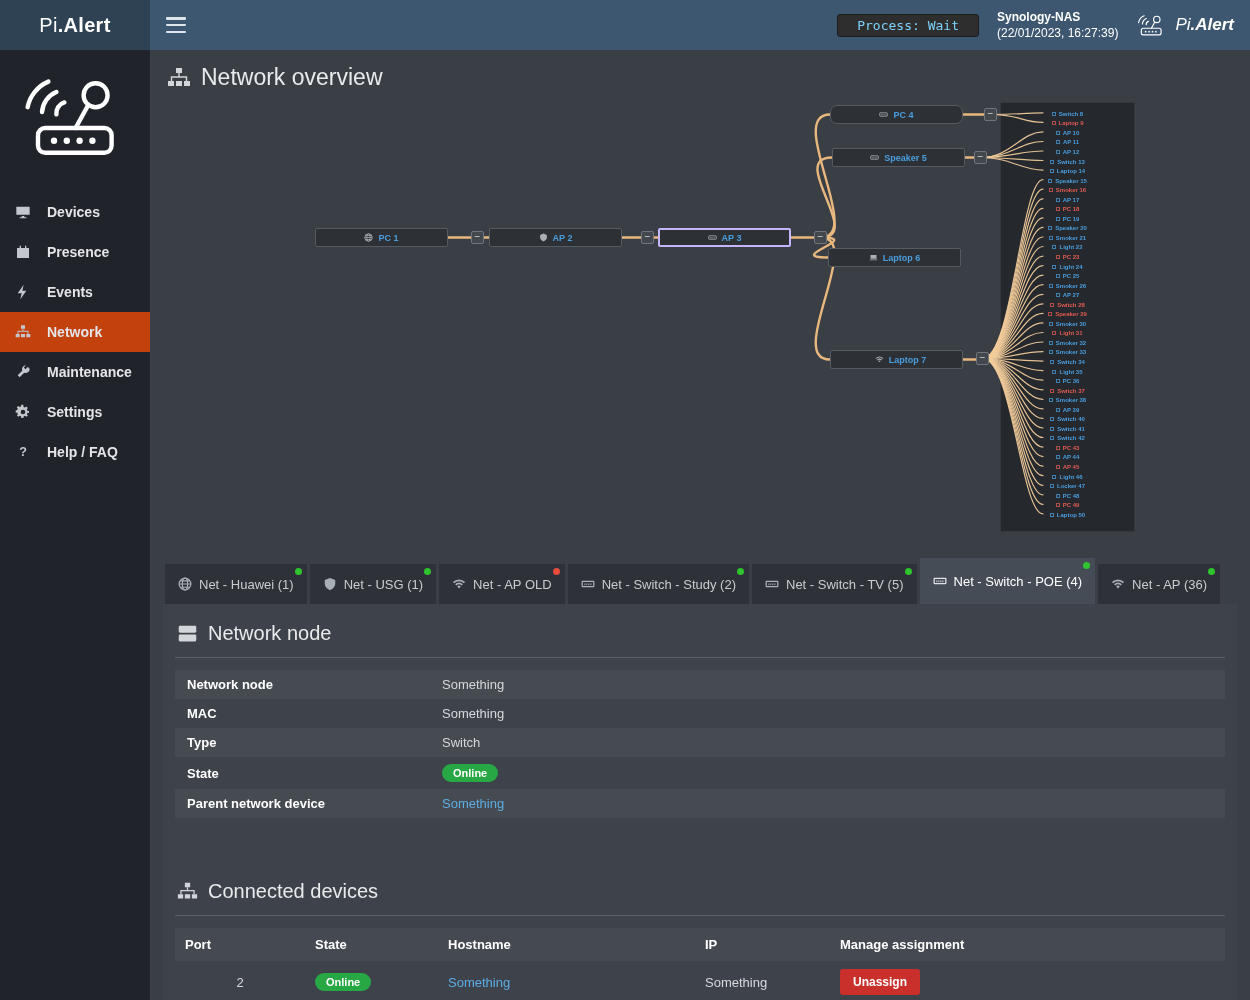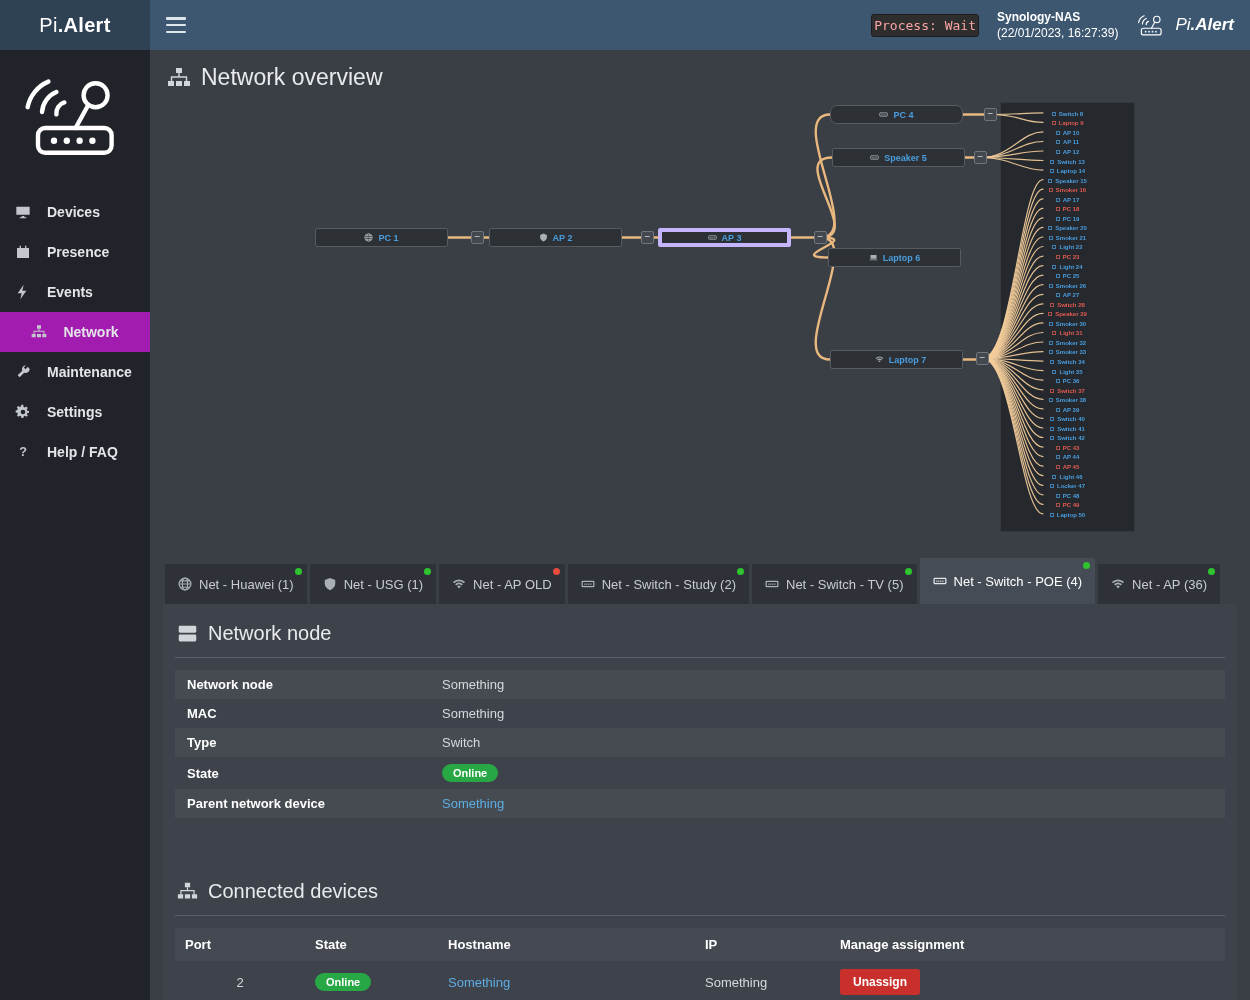--- a/index.html
+++ b/index.html
@@ -7,48 +7,48 @@
   body { background:#3a3e45; font-family:"Liberation Sans", sans-serif; position:relative; }
 
   
   .header { position:absolute; top:0; left:0; right:0; height:50px; background:#3d5770; display:flex; z-index:20; }
   .brand { width:150px; background:#2f4254; color:#fff; display:flex; align-items:center; justify-content:center; font-size:20px; letter-spacing:.3px; }
   .brand b { font-weight:700; }
   .header-rest { flex:1; display:flex; align-items:center; padding:0 16px; gap:18px; }
   .hamburger { width:20px; height:16px; display:flex; flex-direction:column; justify-content:space-between; cursor:pointer; }
   .hamburger i { display:block; height:2.5px; background:#dfe6ec; border-radius:1px; }
   .hspacer { flex:1; }
-  .process-badge { font-family:"DejaVu Sans Mono", monospace; font-size:13px; color:#fca5a5; background:#2e2e2e; border:1px solid #1d1d1d; border-radius:3px; padding:3px 2px; }
+  .process-badge { font-family:"DejaVu Sans Mono", monospace; font-size:13px; color:#7dd3fc; background:#2e2e2e; border:1px solid #1d1d1d; border-radius:3px; padding:3px 19px; }
   .nas-block { color:#fff; font-size:12px; line-height:1.35; }
   .nas-block .nas-name { font-weight:700; }
   .brand-right { display:flex; align-items:center; gap:9px; color:#fff; font-size:17px;font-style:italic; }
   .brand-right .ic { width:30px; height:24px; color:#fff; }
 
   
   .sidebar { position:absolute; top:50px; left:0; width:150px; bottom:0; background:#202329; z-index:15; }
   .logo-wrap { padding:22px 18px 28px; color:#fff; }
   .logo-wrap .ic { width:112px; height:88px; }
   .menu-item { display:flex; align-items:center; gap:16px; padding:12px 15px; font-size:14px; font-weight:700; color:#e3e5e8; cursor:pointer; }
   .menu-item .ic { width:16px; height:16px; color:#c3c7cd; flex:0 0 16px; }
-  .menu-item.active { background:#a21caf;justify-content:center; }
+  .menu-item.active { background:#c2410c; }
 
   
   .main { position:absolute; left:150px; top:50px; right:0; bottom:0; padding:8px 15px 0; overflow:hidden; }
   .page-title { display:flex; align-items:center; gap:10px; font-size:23px; color:#e8eaec; margin:6px 0 6px 2px; }
   .page-title .ic { width:24px; height:24px; color:#d2d6da; }
 
   
   #diagram { position:relative; height:455px; }
   #wires { position:absolute; inset:0; width:100%; height:100%; pointer-events:none; }
   .wire { fill:none; stroke-linecap:round; }
   .wire.main { stroke:#e9b87e; stroke-width:2.4; }
   .wire.fan  { stroke:#f3cd9b; stroke-width:1.2; opacity:.92; }
   .dnode { position:absolute; width:133px; height:19px; background:#2d3136; border:1px solid #565b62; border-radius:2px; display:flex; align-items:center; justify-content:center; gap:5px; font-size:9px; font-weight:700; color:#4a9ede; cursor:pointer; }
   .dnode .ic { width:9px; height:9px; color:#aab0b6; flex:0 0 9px; }
-  .dnode.hl { border:4px solid #c4b5fd; }
+  .dnode.hl { border:2px solid #c4b5fd; }
   .connector { position:absolute; width:13px; height:13px; background:#43484e; border:1px solid #70757c; border-radius:2px; color:#d9dbde; font-size:10px; line-height:10px; text-align:center; cursor:pointer; }
   .panelbox { position:absolute; left:835px; top:5px; width:135px; height:430px; background:#25282d; border:1px solid #35393f; padding:6px 0; overflow:hidden; }
   .pdev { height:9.55px; display:flex; align-items:center; justify-content:center; gap:3px; font-size:6px; font-weight:700; cursor:pointer; }
   .pdev .sq { width:4px; height:4px; border:1px solid currentColor; opacity:.75; flex:0 0 4px; }
   .pdev.b { color:#4a9ede; }
   .pdev.r { color:#e05b52; }
 
   
   .tabs { display:flex; gap:3px; align-items:flex-end; margin-top:6px; }
   .tab { position:relative; height:40px; display:flex; align-items:center; gap:7px; background:#2e3238; color:#c8ccd1; font-size:13px; padding:0 13px; cursor:pointer; white-space:nowrap; }

